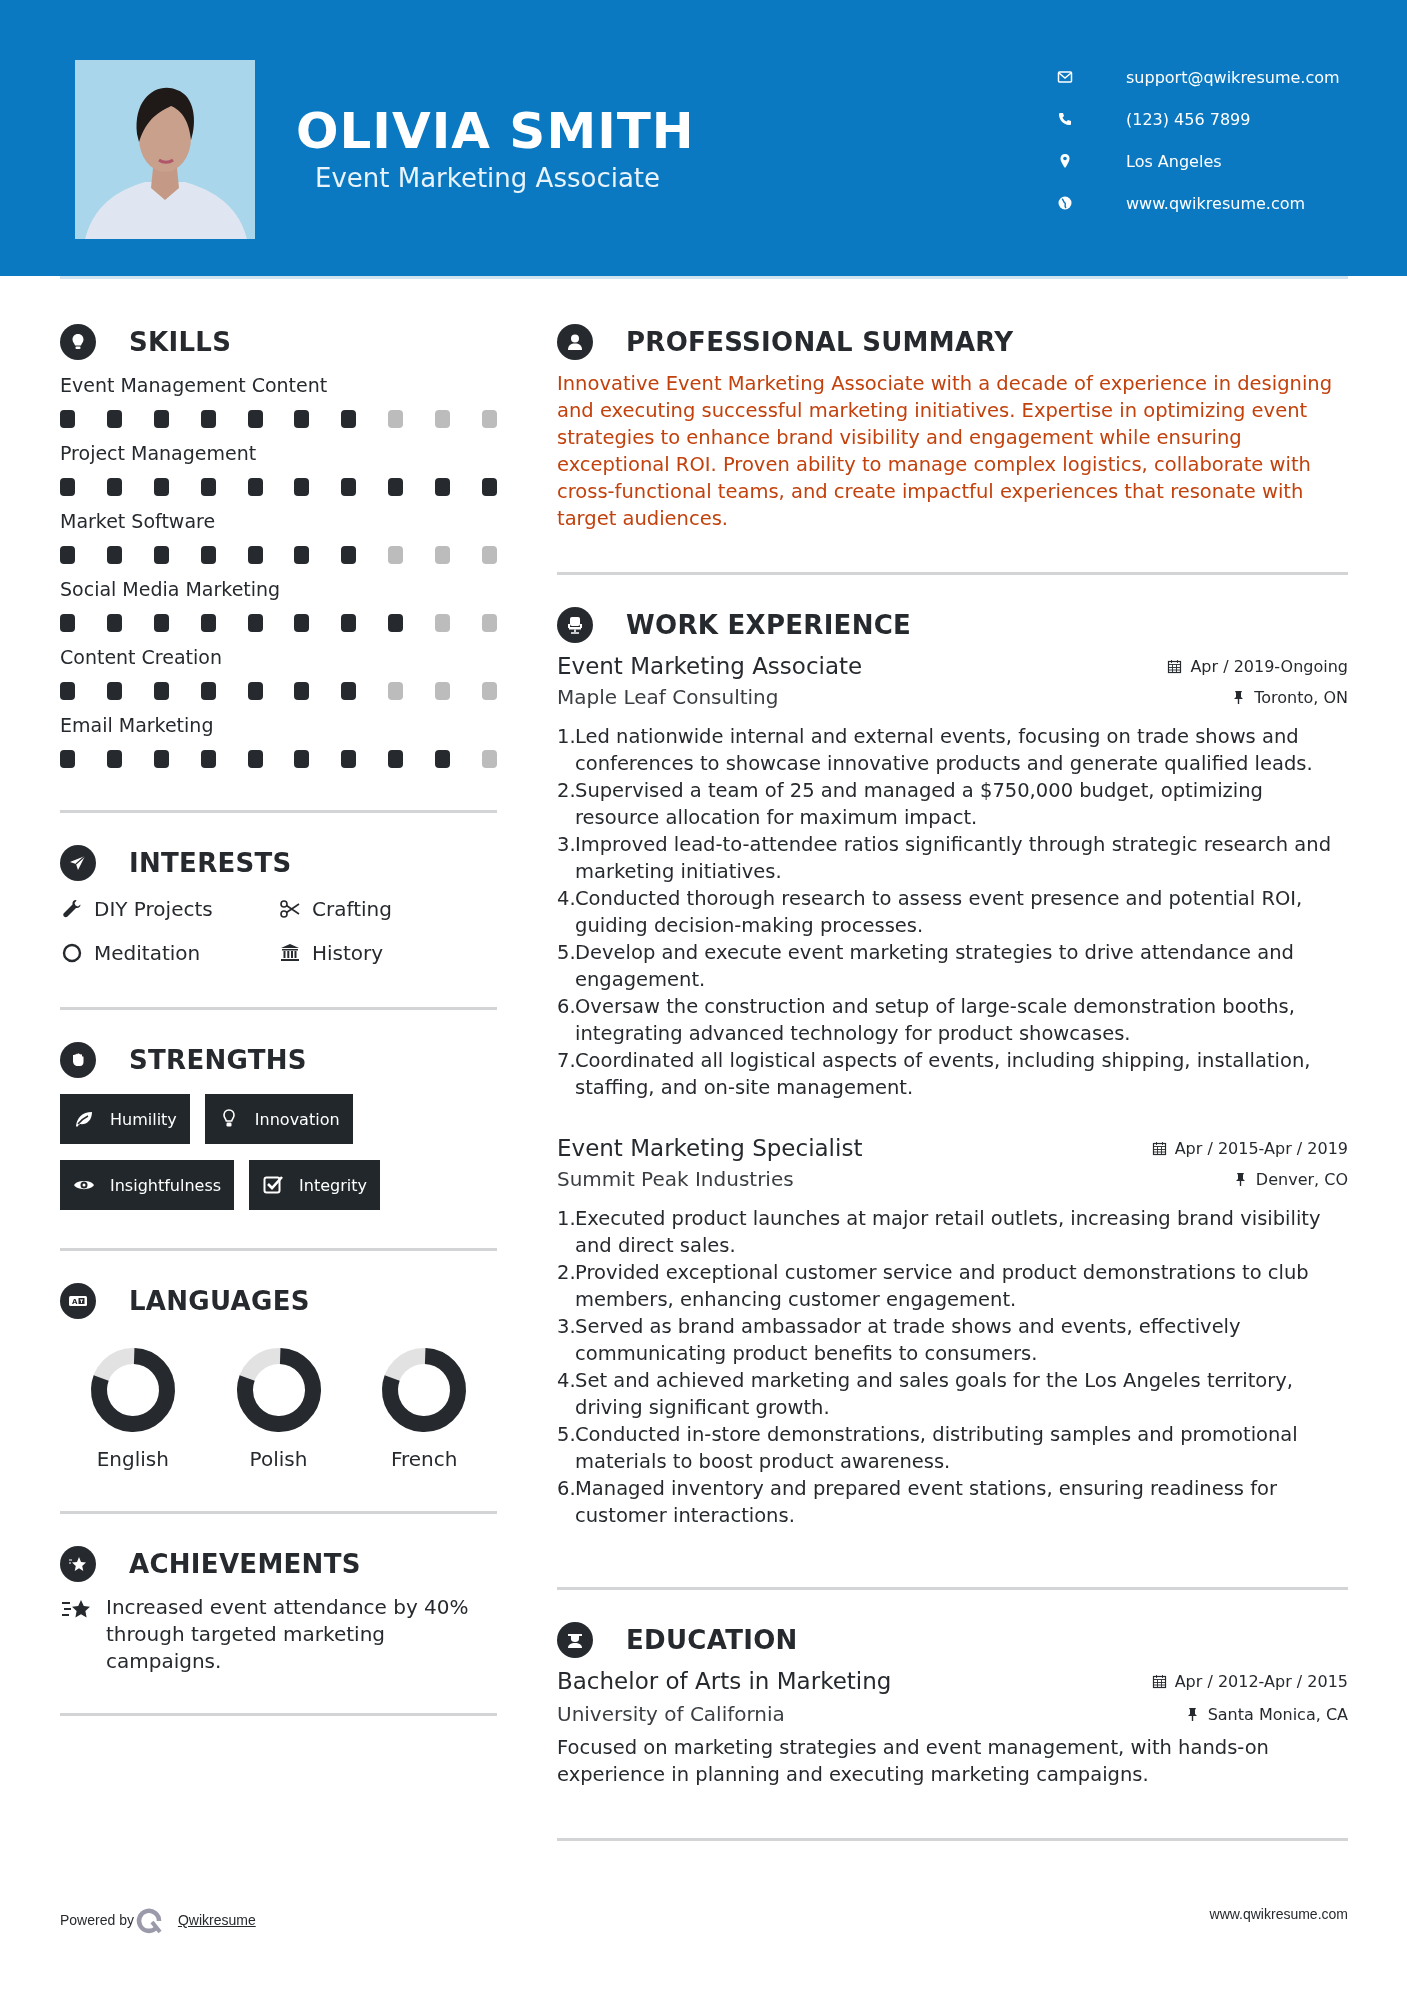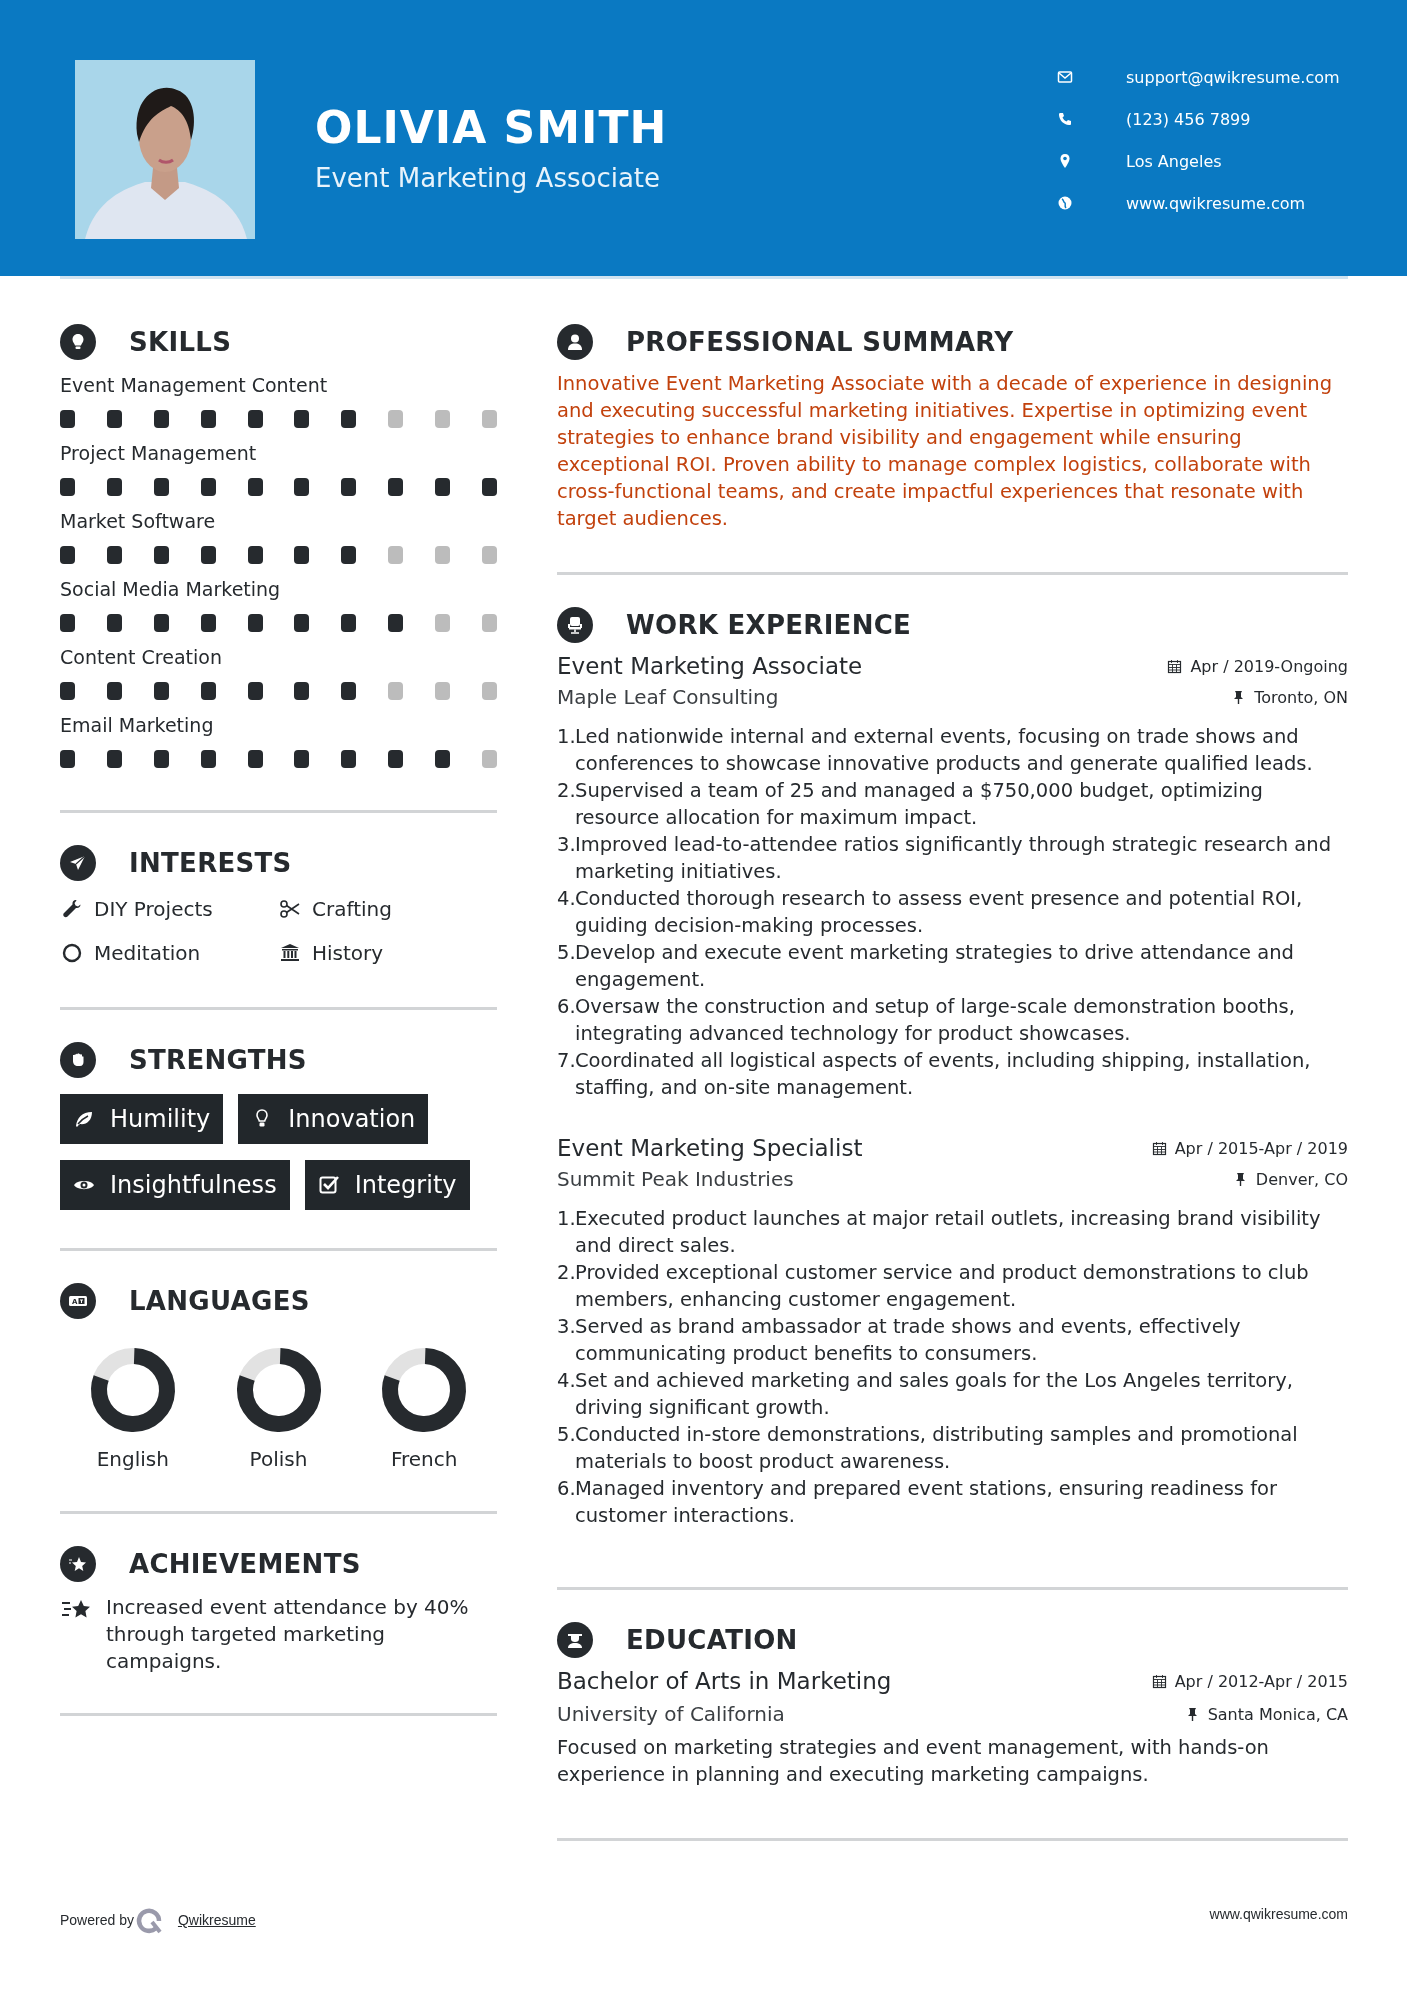--- a/index.html
+++ b/index.html
@@ -3,21 +3,21 @@
 <meta charset="utf-8">
 <style>
   * { box-sizing: border-box; margin: 0; padding: 0; }
   html, body { width: 1407px; height: 1990px; background: #ffffff; }
   body { font-family: "DejaVu Sans", sans-serif; color: #262a2e; position: relative; overflow: hidden; }
 
   .header { position: absolute; left: 0; top: 0; width: 1407px; height: 276px; background: #0a79c2; }
   .header-line { position: absolute; left: 60px; top: 276px; width: 1288px; height: 3px; background: #cfe3f1; }
   .photo { position: absolute; left: 75px; top: 60px; width: 180px; height: 179px; background: #a9d6ea; overflow: hidden; }
   .photo svg { width: 100%; height: 100%; display: block; }
-  .name { position: absolute; left: 315px; top: 102px; font-size: 44px; font-weight: bold; color: #ffffff; letter-spacing: 1px; }
+  .name { position: absolute; left: 296px; top: 102px; font-size: 50px; font-weight: bold; color: #ffffff; letter-spacing: 1px; }
   .title { position: absolute; left: 315px; top: 163px; font-size: 26px; color: #e8f3fb; }
 
   .contact { position: absolute; left: 1055px; top: 56px; }
   .contact-row { display: flex; align-items: center; height: 42px; gap: 28px; }
   .contact-row .ic { width: 20px; height: 20px; margin-right: 23px; display: flex; align-items: center; justify-content: center; }
   .contact-row .ic svg { width: 16px; height: 16px; }
   .contact-row .txt { font-size: 16px; color: #ffffff; }
 
   .col-left { position: absolute; left: 60px; top: 322px; width: 437px; }
   .col-right { position: absolute; left: 557px; top: 322px; width: 791px; }
@@ -34,21 +34,21 @@
   .dot { width: 15px; height: 18px; border-radius: 4px; background: #262a2e; }
   .dot.off { background: #bcbcbc; }
 
   .interests { display: grid; grid-template-columns: 218px 200px; row-gap: 16px; margin-top: 12px; }
   .interest { display: flex; align-items: center; height: 28px; }
   .interest .ic { width: 24px; height: 24px; margin-right: 10px; display: flex; align-items: center; justify-content: center; }
   .interest .ic svg { width: 22px; height: 22px; }
   .interest .lbl { font-size: 20px; color: #262a2e; }
 
   .tags { display: flex; flex-wrap: wrap; gap: 16px 15px; margin-top: 14px; }
-  .tag { background: #22272b; color: #ffffff; display: flex; align-items: center; height: 50px; padding: 0 13px 0 12px; font-size: 24px; }
+  .tag { background: #22272b; color: #ffffff; display: flex; align-items: center; height: 50px; padding: 0 13px 0 12px; font-size: 16px; }
   .tag .ic { width: 24px; height: 24px; margin-right: 14px; display: flex; align-items: center; justify-content: center; }
   .tag .ic svg { width: 22px; height: 22px; }
 
   .langs { display: flex; margin-top: 26px; }
   .lang { width: 146px; display: flex; flex-direction: column; align-items: center; }
   .lang svg { width: 86px; height: 86px; }
   .lang-name { font-size: 20px; margin-top: 14px; color: #262a2e; }
 
   .ach { display: flex; margin-top: 10px; }
   .ach .ic { width: 34px; height: 30px; flex: none; margin-right: 12px; margin-top: 2px; }

